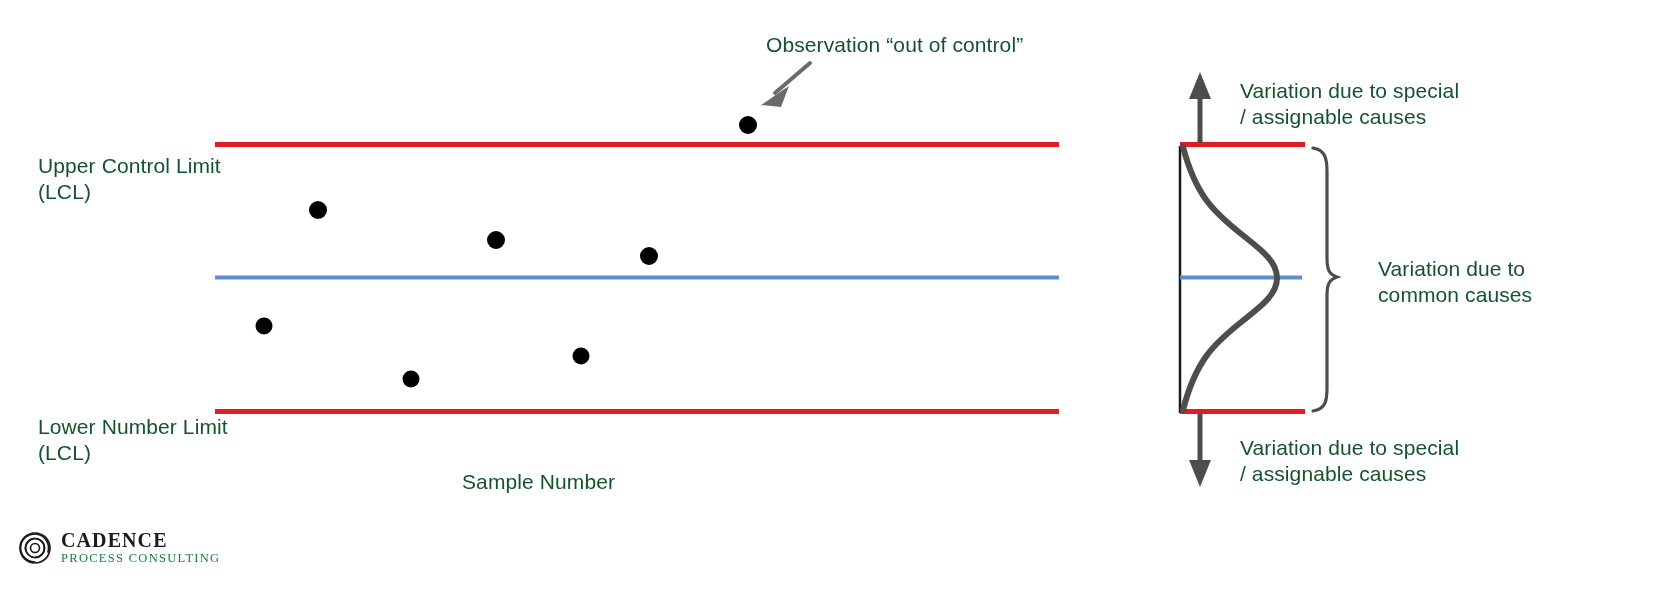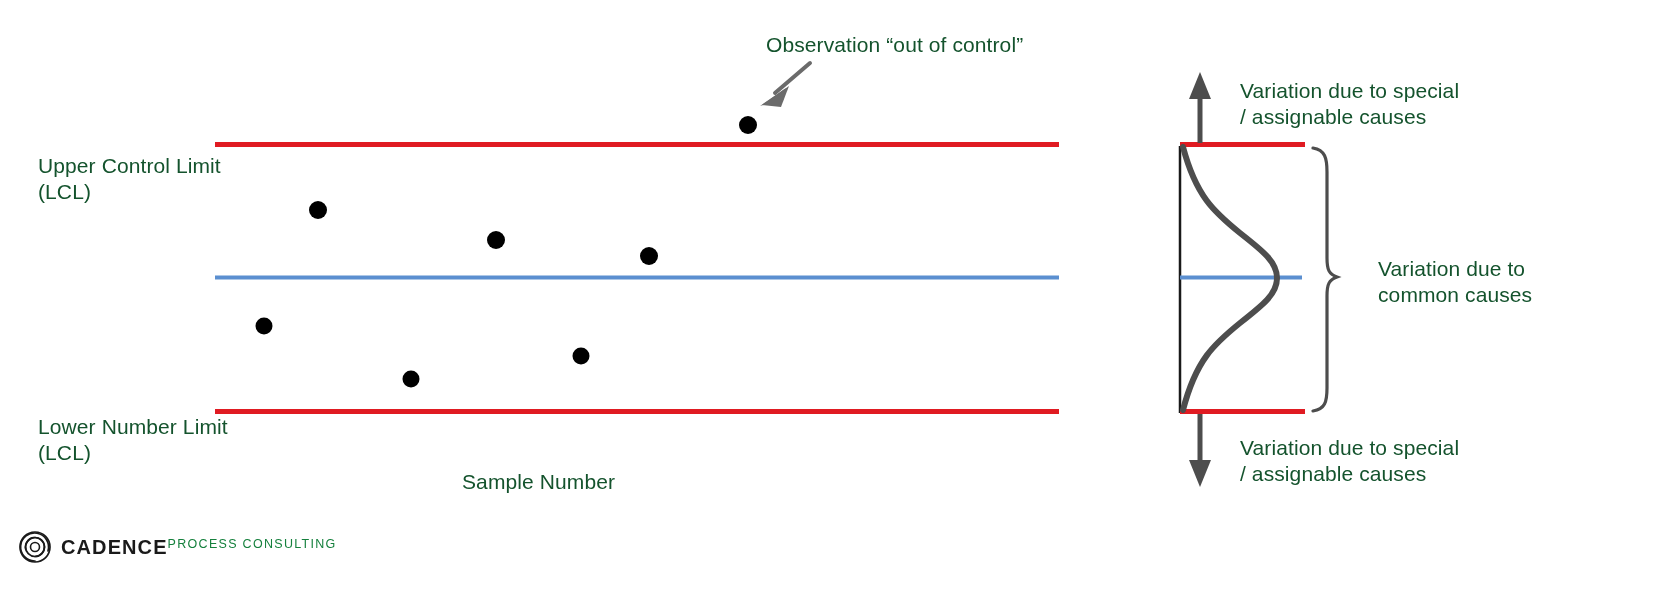--- a/index.html
+++ b/index.html
@@ -45,21 +45,21 @@
   
   #logo {
     position: absolute;
     left: 18px;
     top: 530px;
     display: flex;
     align-items: center;
     gap: 9px;
   }
   #logo-mark { display: block; }
-  #logo-text { display: flex; flex-direction: row; justify-content: flex-start; }
+  #logo-text { display: flex; flex-direction: column; justify-content: flex-start; font-family: Liberation Serif, serif; }
   #logo-word {
     font-size: 20px;
     font-weight: bold;
     letter-spacing: 1.1px;
     color: #1a1a1a;
     line-height: 21px;
   }
   #logo-tag {
     font-size: 12.5px;
     letter-spacing: 1.3px;

